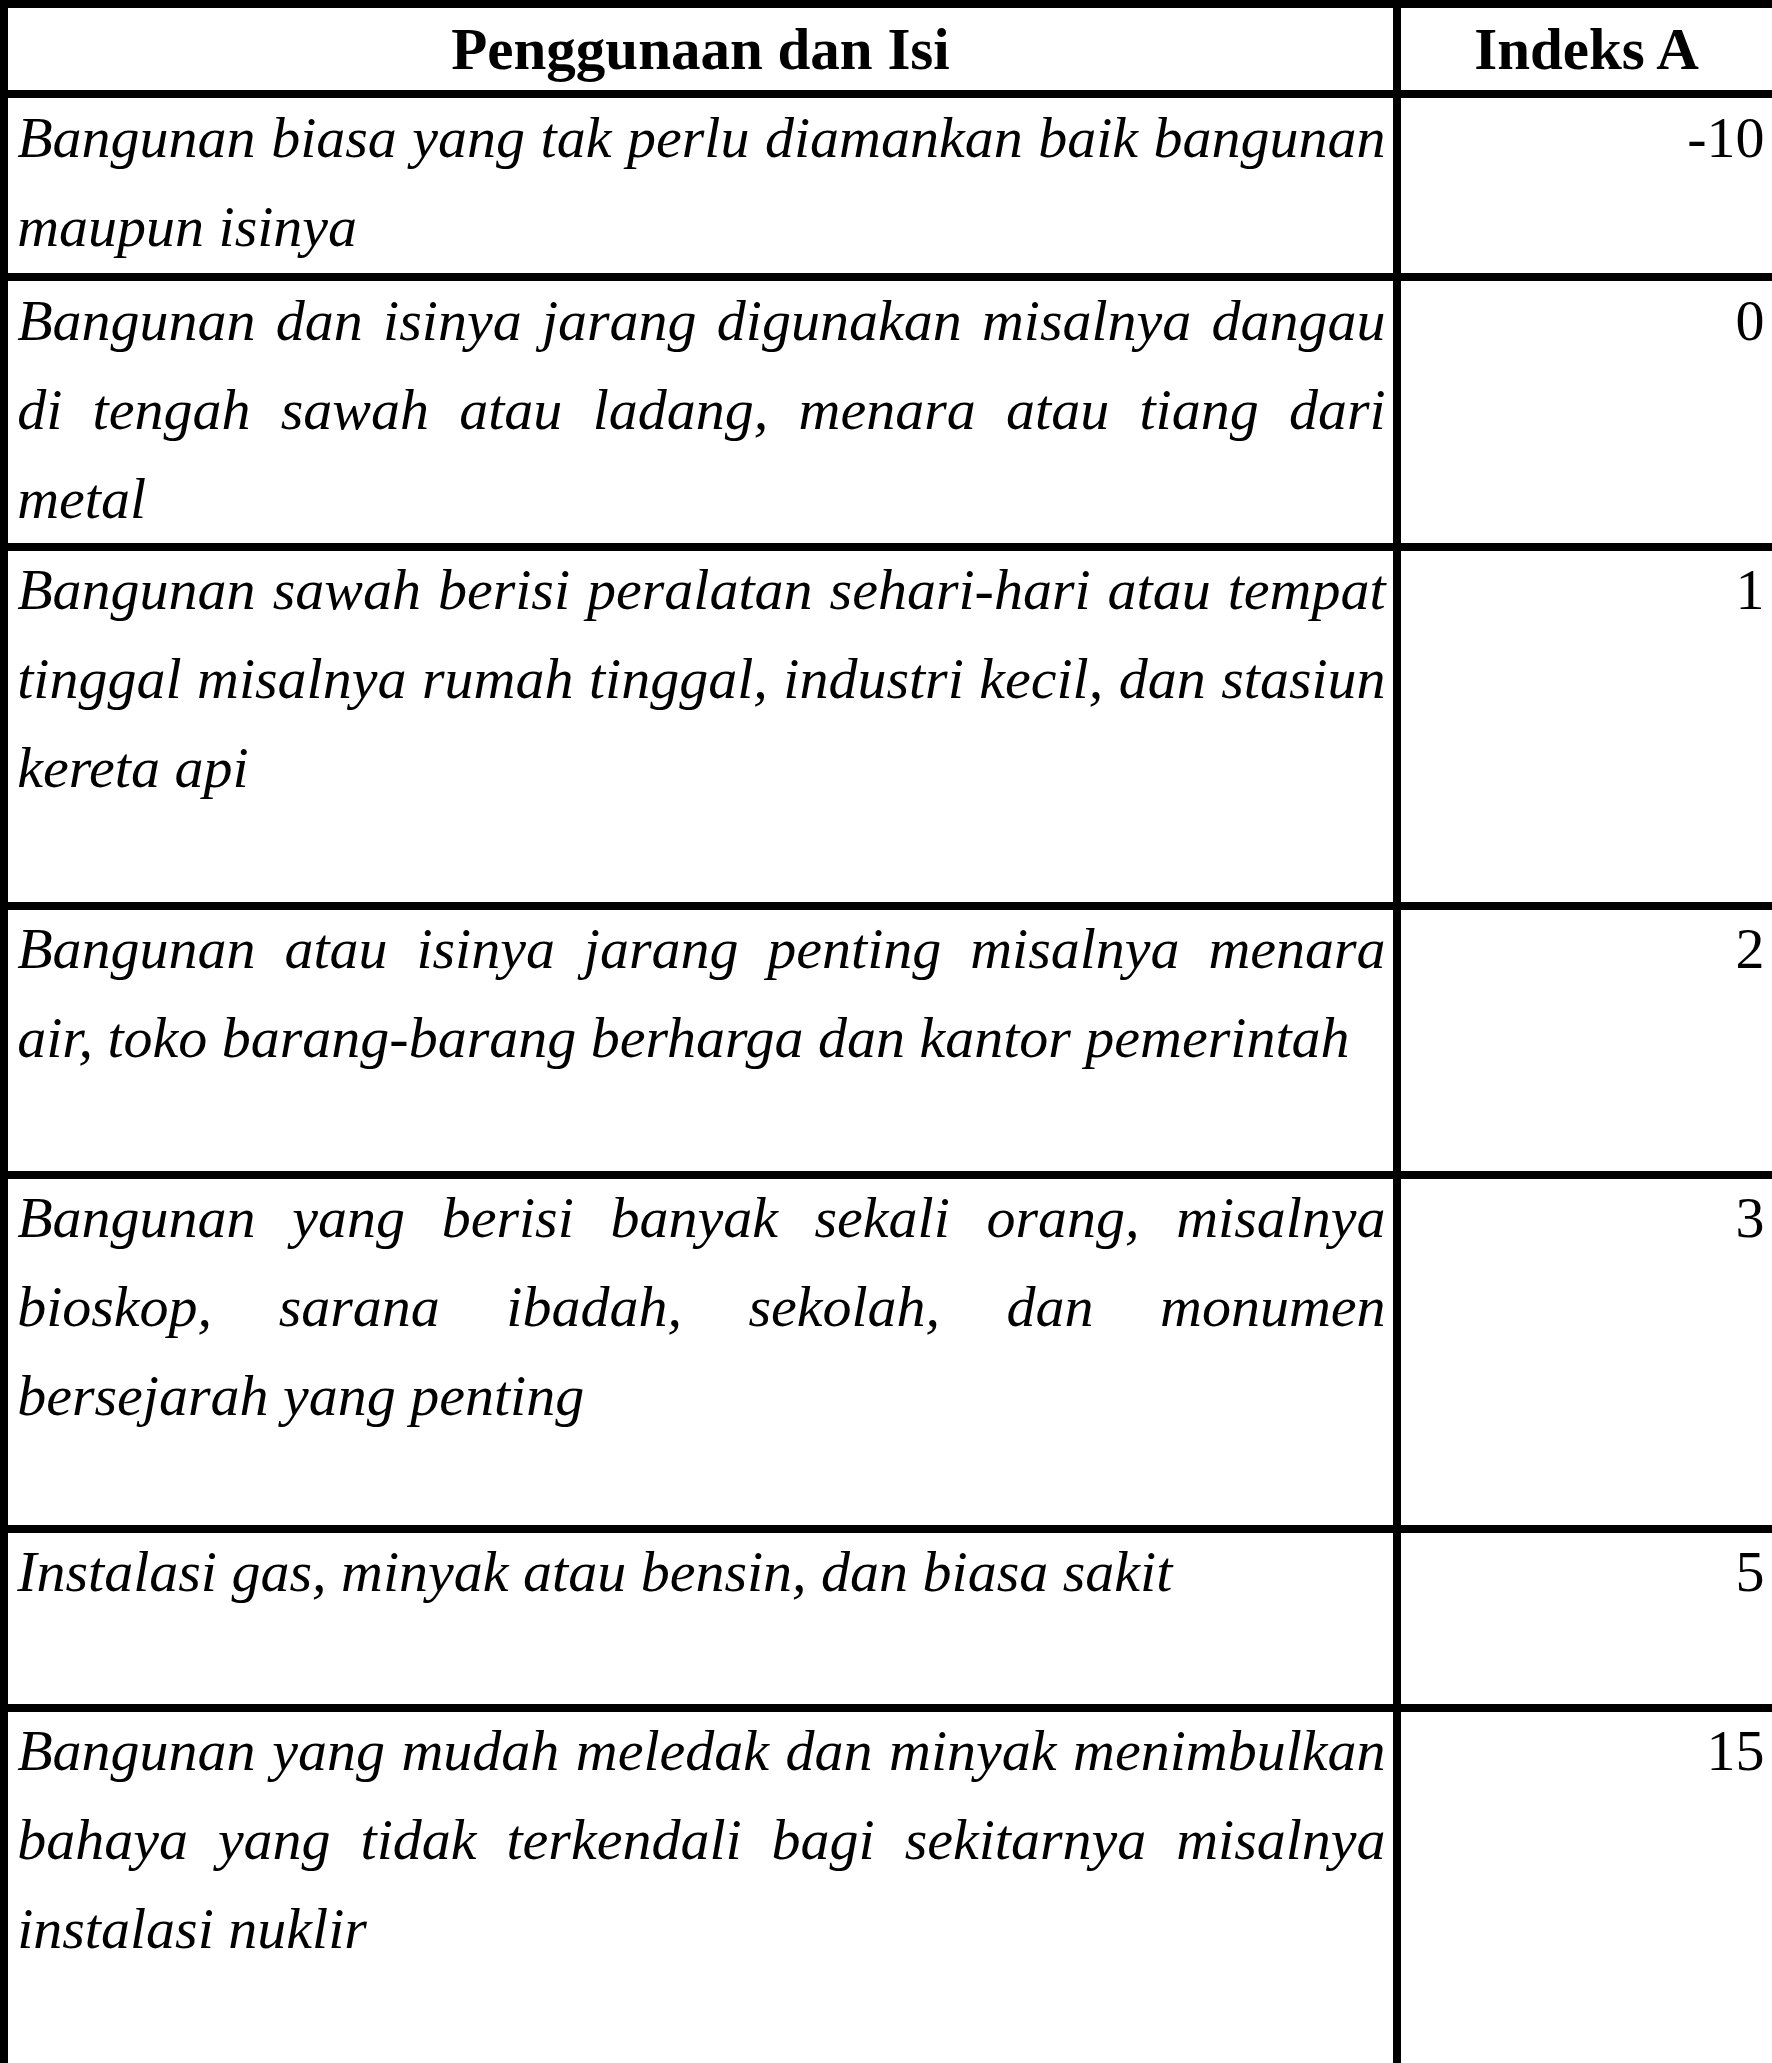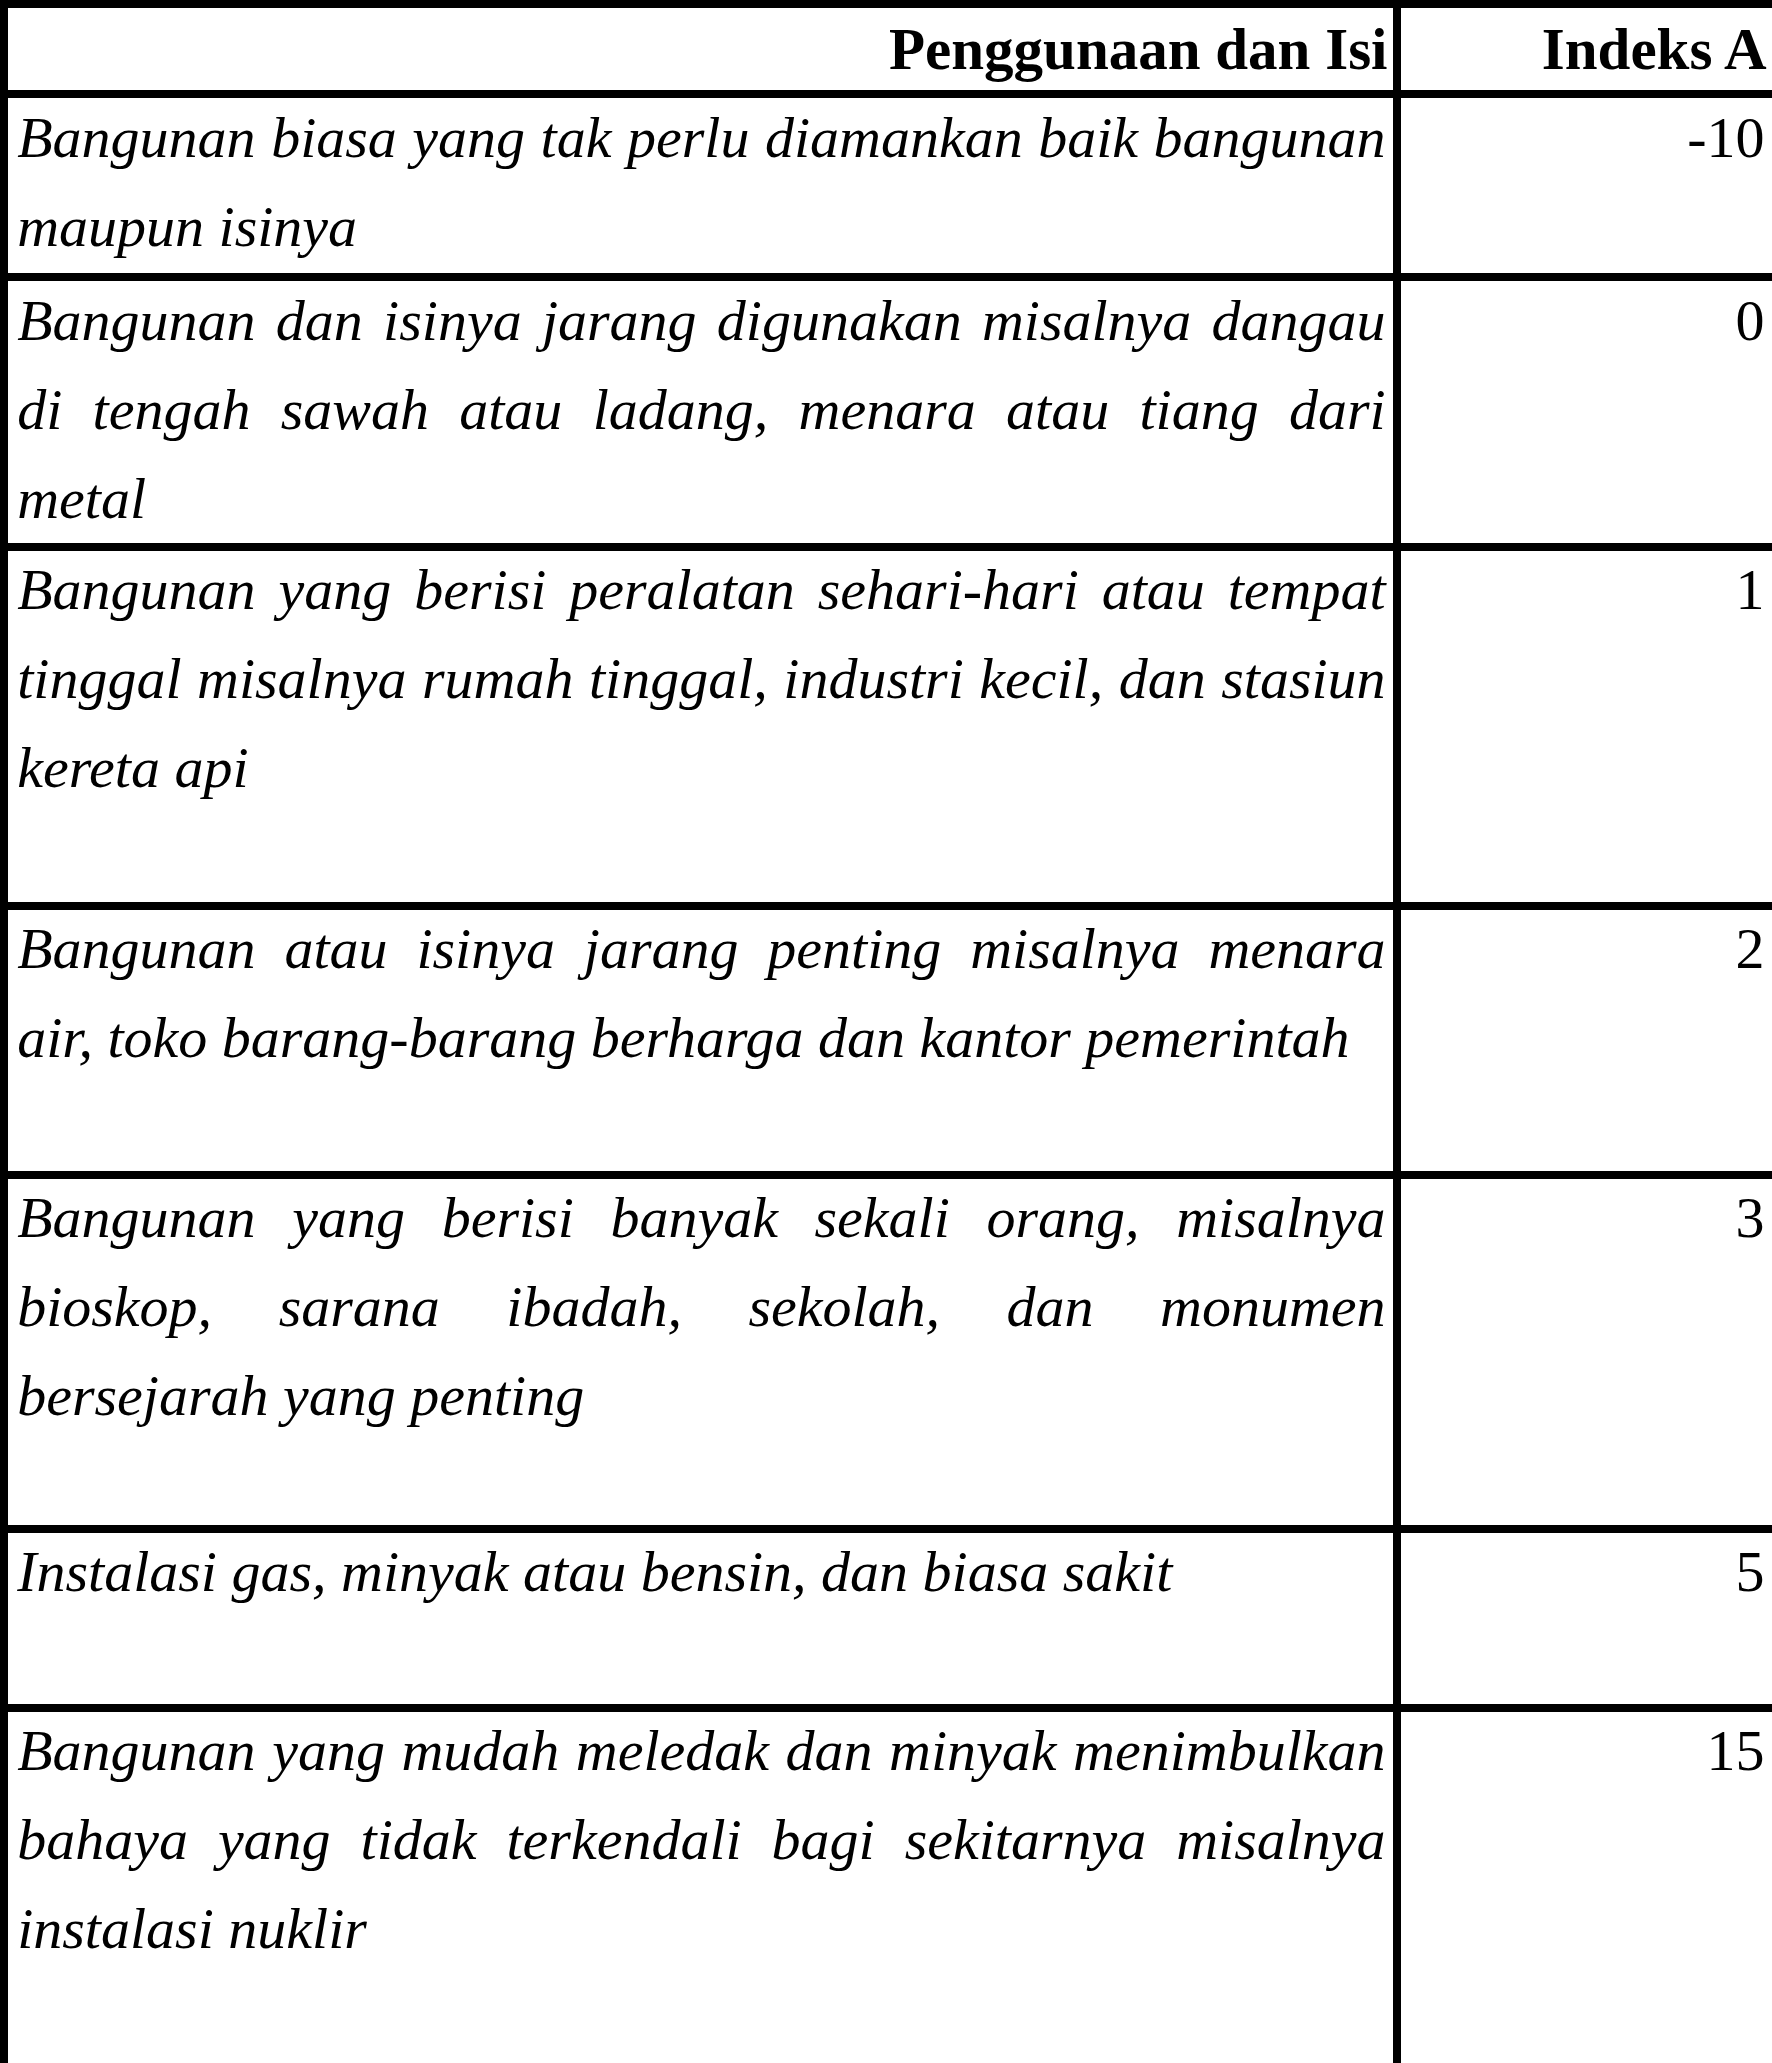--- a/index.html
+++ b/index.html
@@ -15,21 +15,21 @@
   .tbl td, .tbl th {
     border:8.3px solid #000;
     vertical-align:top;
     padding:0 7.4px 0 9.2px;
     box-sizing:border-box;
   }
   .tbl th {
     font-weight:bold;
     font-size:59px;
     line-height:79px;
-    text-align:right;
+    text-align:center;
     vertical-align:middle;
     padding:0 5.5px;
   }
   .c1 { width:1393px; }
   .c2 { width:379px; }
   .desc {
     font-size:58px;
     line-height:89px;
     text-align:justify;
     text-align-last:left;
@@ -69,21 +69,21 @@
     <tr style="height:268px">
       <td>
           <div class="desc">Bangunan dan isinya jarang digunakan misalnya dangau di tengah sawah atau ladang, menara atau tiang dari metal</div>
         </td>
       <td>
           <div class="idx">0</div>
         </td>
     </tr>
     <tr style="height:359px">
       <td>
-          <div class="desc">Bangunan yang berisi peralatan sehari-hari atau tempat tinggal misalnya rumah tinggal, industri kecil, dan stasiun kereta api</div>
+          <div class="desc">Bangunan sawah berisi peralatan sehari-hari atau tempat tinggal misalnya rumah tinggal, industri kecil, dan stasiun kereta api</div>
         </td>
       <td>
           <div class="idx">1</div>
         </td>
     </tr>
     <tr style="height:269px">
       <td>
           <div class="desc">Bangunan atau isinya jarang penting misalnya menara air, toko barang-barang berharga dan kantor pemerintah</div>
         </td>
       <td>

